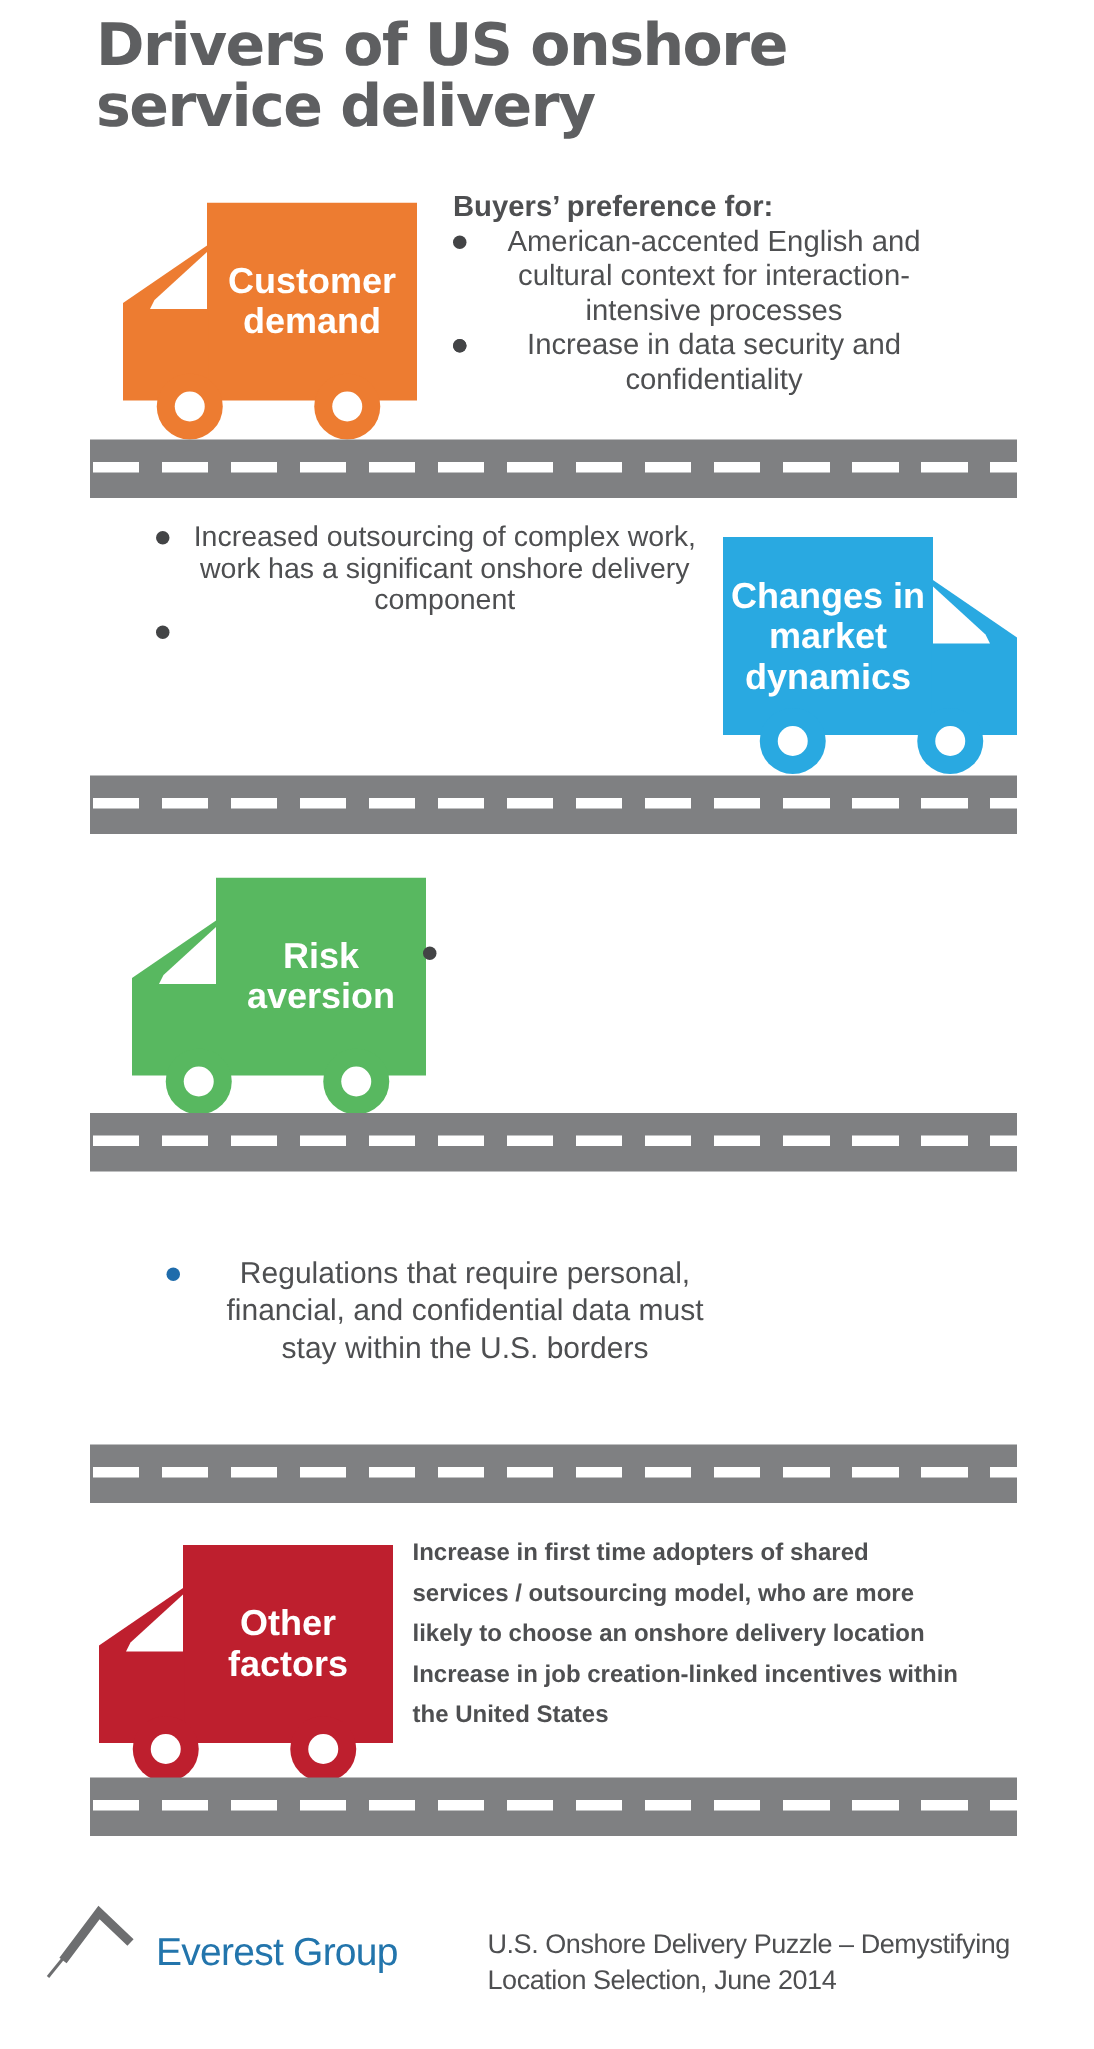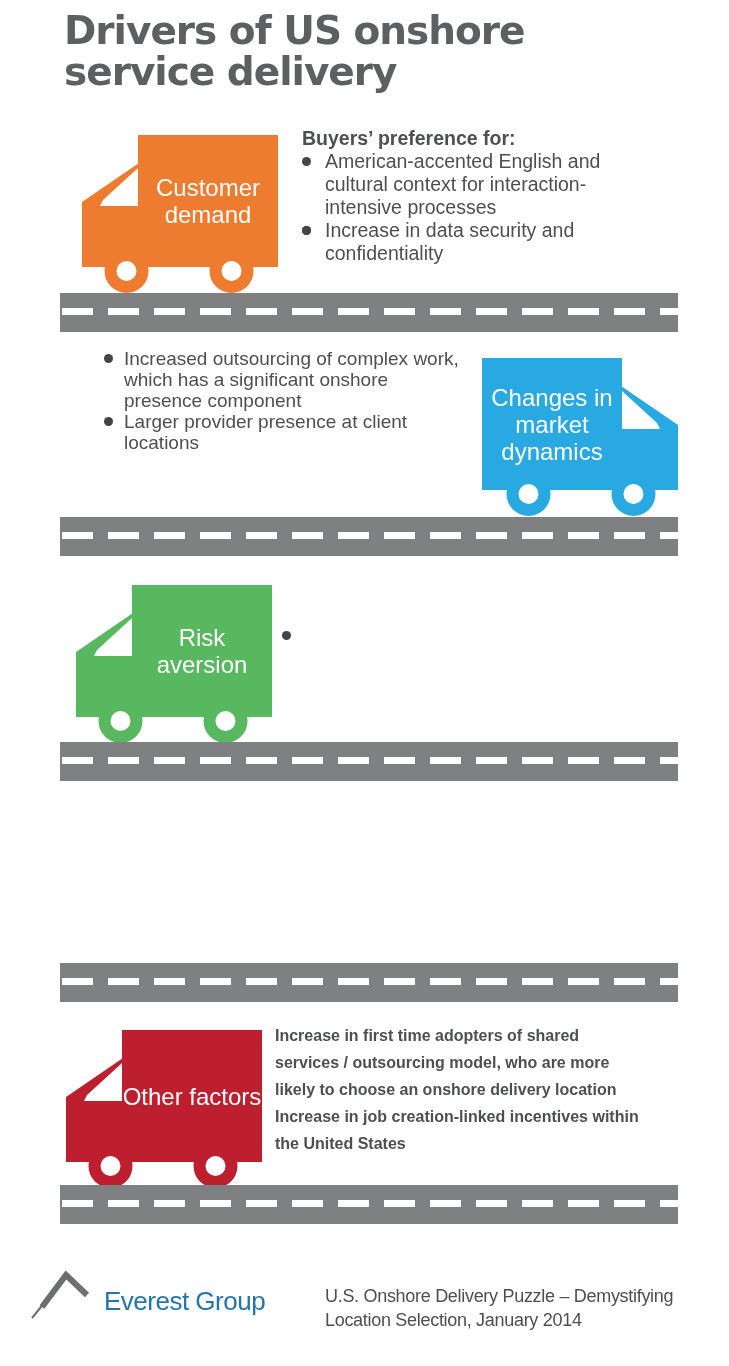--- a/index.html
+++ b/index.html
@@ -16,38 +16,38 @@
   }
   
   .truck{position:absolute;width:204px;height:160px;}
   .truck svg{position:absolute;left:0;top:0;width:204px;height:160px;}
   .truck.right svg{transform:scaleX(-1);}
   .t-fill{fill:var(--truck,#888);}
   .t-white{fill:#ffffff;}
   .truck-label{
     position:absolute;top:0;height:132px;width:140px;
     display:flex;align-items:center;justify-content:center;text-align:center;
-    color:#fff;font-weight:normal;font-size:24px;line-height:27px;
+    color:#fff;font-weight:bold;font-size:24px;line-height:27px;
   }
   .truck.left  .truck-label{left:60px;}
   .truck.right .truck-label{left:4px;}
   
   .road{
     position:absolute;left:60px;width:618px;height:39px;
     background:var(--road,#7F8082);
   }
   .road::after{
     content:"";position:absolute;left:2px;right:0;top:15px;height:7px;
     background:repeating-linear-gradient(90deg,#fff 0 31px,transparent 31px 46px);
   }
   
   .tblock{position:absolute;font-size:19.5px;line-height:23px;}
   .tblock p{margin:0;font-weight:bold;}
   .blist{list-style:none;margin:0;padding:0;}
-  .blist li{position:relative;}
+  .blist li{position:relative;text-align:center;}
   .dot{
     position:absolute;left:0;width:9px;height:9px;border-radius:50%;
     background:var(--dot,#434446);top:7px;
   }
   .s1{left:302px;top:127px;width:325px;}
   .s1 li{padding-left:23px;}
   .s2{left:104px;top:348px;width:365px;font-size:19px;line-height:21px;}
   .s2 li{padding-left:20px;}
   .s2 .dot{top:6px;}
   .s3{left:282px;top:622px;width:358px;line-height:28px;}
@@ -104,45 +104,44 @@
       </li>
     </ul>
   </div>
 
   <div class="road" style="top:293px;"></div>
 
   <div class="tblock s2">
     <ul class="blist">
       <li>
         <span class="dot"></span>
-        <span>Increased outsourcing of complex work, which has a significant onshore presence component</span>
-      </li>
-      <li>
-        <span class="dot"></span>
-        <span>Larger provider presence at client locations</span>
+        <span>Increased outsourcing of complex work, work has a significant onshore delivery component</span>
+      </li>
+      <li>
+        <span class="dot"></span>
       </li>
     </ul>
   </div>
 
   <div class="truck right" style="left: 478px; top: 358px; --truck: #29A9E1;">
     <svg viewBox="0 0 204 160" aria-hidden="true">
       <path class="t-fill" d="M60,0 H200 V132 H60 Z"></path>
       <path class="t-fill" d="M61,28 L4,67 V132 H61 Z"></path>
       <polygon class="t-white" points="60,33 25,65 22,71 60,71"></polygon>
       <circle class="t-fill" cx="48.5" cy="136" r="22"></circle>
       <circle class="t-fill" cx="153.5" cy="136" r="22"></circle>
       <circle class="t-white" cx="48.5" cy="136" r="10"></circle>
       <circle class="t-white" cx="153.5" cy="136" r="10"></circle>
     </svg>
     <div class="truck-label">Changes in market dynamics</div>
   </div>
 
   <div class="road" style="top:517px;"></div>
 
-  <div class="truck left" style="left: 72px; top: 585px; --truck: #58B860;">
+  <div class="truck left" style="left: 84px; top: 585px; --truck: #58B860;">
     <svg viewBox="0 0 204 160" aria-hidden="true">
       <path class="t-fill" d="M60,0 H200 V132 H60 Z"></path>
       <path class="t-fill" d="M61,28 L4,67 V132 H61 Z"></path>
       <polygon class="t-white" points="60,33 25,65 22,71 60,71"></polygon>
       <circle class="t-fill" cx="48.5" cy="136" r="22"></circle>
       <circle class="t-fill" cx="153.5" cy="136" r="22"></circle>
       <circle class="t-white" cx="48.5" cy="136" r="10"></circle>
       <circle class="t-white" cx="153.5" cy="136" r="10"></circle>
     </svg>
     <div class="truck-label">Risk aversion</div>
@@ -151,20 +150,28 @@
   <div class="tblock s3">
     <ul class="blist">
       <li>
         <span class="dot"></span>
       </li>
     </ul>
   </div>
 
   <div class="road" style="top:742px;"></div>
 
+  <div class="tblock s4" style="--dot: #1F6CAB;">
+    <ul class="blist">
+      <li>
+        <span class="dot"></span>
+        <span>Regulations that require personal, financial, and confidential data must stay within the U.S. borders</span>
+      </li>
+    </ul>
+  </div>
 
 
   <div class="road" style="top:963px;"></div>
 
   <div class="truck left" style="left: 62px; top: 1030px; --truck: #BE1F2E;">
     <svg viewBox="0 0 204 160" aria-hidden="true">
       <path class="t-fill" d="M60,0 H200 V132 H60 Z"></path>
       <path class="t-fill" d="M61,28 L4,67 V132 H61 Z"></path>
       <polygon class="t-white" points="60,33 25,65 22,71 60,71"></polygon>
       <circle class="t-fill" cx="48.5" cy="136" r="22"></circle>
@@ -180,15 +187,15 @@
     <p>Increase in job creation-linked incentives within the United States</p>
   </div>
 
   <div class="road" style="top:1185px;"></div>
 
   <svg class="logo-icon" viewBox="0 0 80 52" aria-hidden="true">
     <path d="M12,39 L36,7 L57,27" fill="none" stroke="var(--logo-gray,#6D6E70)" stroke-width="6"></path>
     <path d="M2,50 L36,8" fill="none" stroke="var(--logo-gray,#6D6E70)" stroke-width="2"></path>
   </svg>
   <div class="logo-text">Everest Group</div>
-  <div class="source">U.S. Onshore Delivery Puzzle – Demystifying Location Selection, January 2014</div>
+  <div class="source">U.S. Onshore Delivery Puzzle – Demystifying Location Selection, June 2014</div>
 
 </div>
 
 </body></html>

